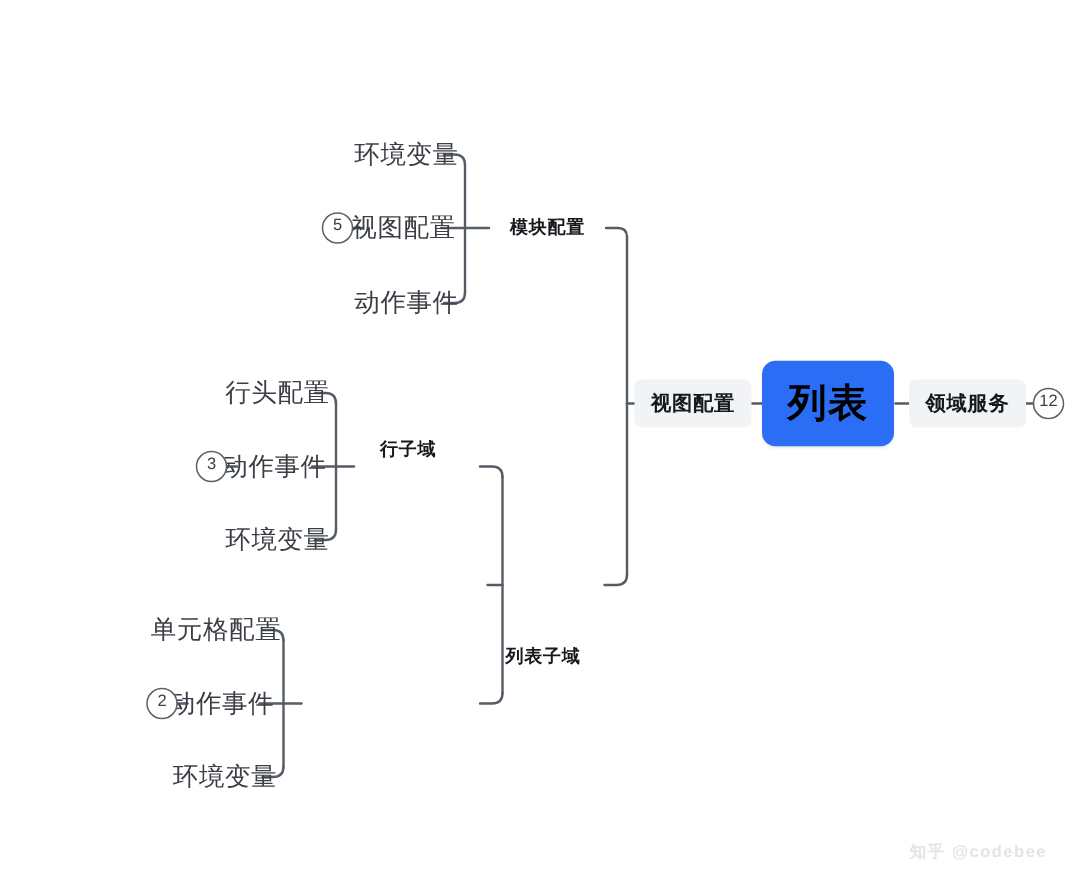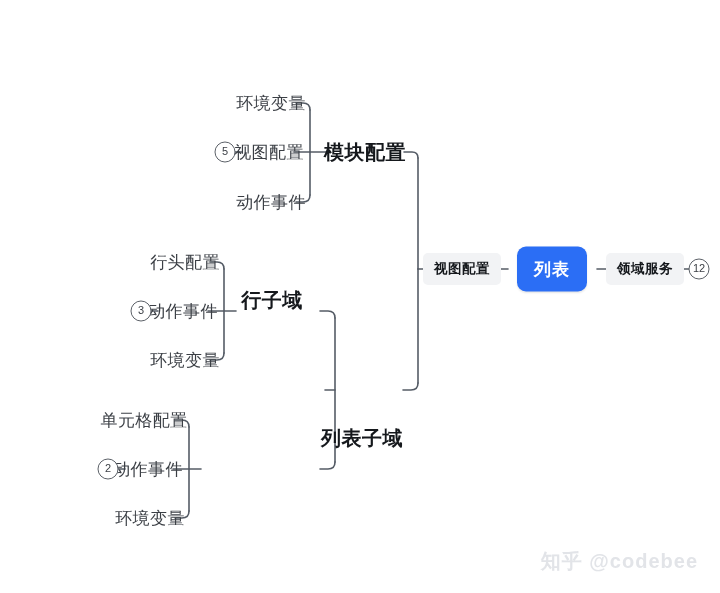--- a/index.html
+++ b/index.html
@@ -16,40 +16,40 @@
   .node{position:absolute;white-space:nowrap;transform:translate(-50%,-50%);}
 
   
   .leaf{
     font-size:17px;
     color:#3b3f45;
     letter-spacing:.4px;
   }
   
   .branch{
-    font-size:20px;
+    font-size:12px;
     font-weight:bold;
     color:#15181c;
     letter-spacing:.5px;
   }
   
   .chip{
     font-size:13.5px;
     font-weight:bold;
     color:#15181c;
     background:#f2f3f5;
     border-radius:5px;
     padding:7px 11px;
     letter-spacing:.5px;
   }
   
   .root{
-    font-size:17px;
+    font-size:26px;
     font-weight:bold;
-    color:#ffffff;
+    color:#000000;
     background:#2b6ef5;
     border-radius:9px;
     padding:11px 17px;
     letter-spacing:1px;
     box-shadow:0 1px 2px rgba(0,0,0,.10);
     font-family:Liberation Mono, monospace;
   }
   
   .badge{
     position:absolute;
@@ -60,21 +60,21 @@
     color:#3b3f45;
     font-size:11px;
     line-height:17px;
     text-align:center;
     background:#ffffff;
     letter-spacing:0;
   }
   .watermark{
     position:absolute;
     right:22px;bottom:18px;
-    font-size:20px;
+    font-size:11px;
     color:#e2e4e8;
     letter-spacing:1px;
     font-weight:bold;
     user-select:none;
   }
 </style>
 </head>
 <body>
 
 <div id="canvas">

